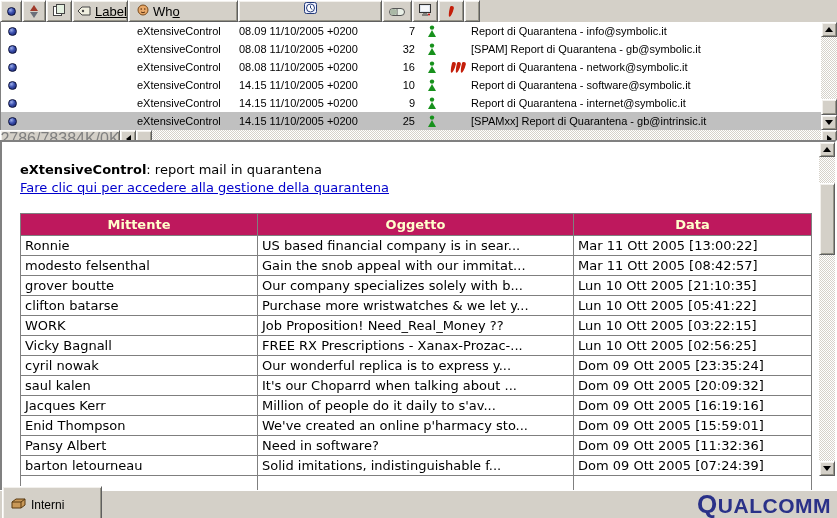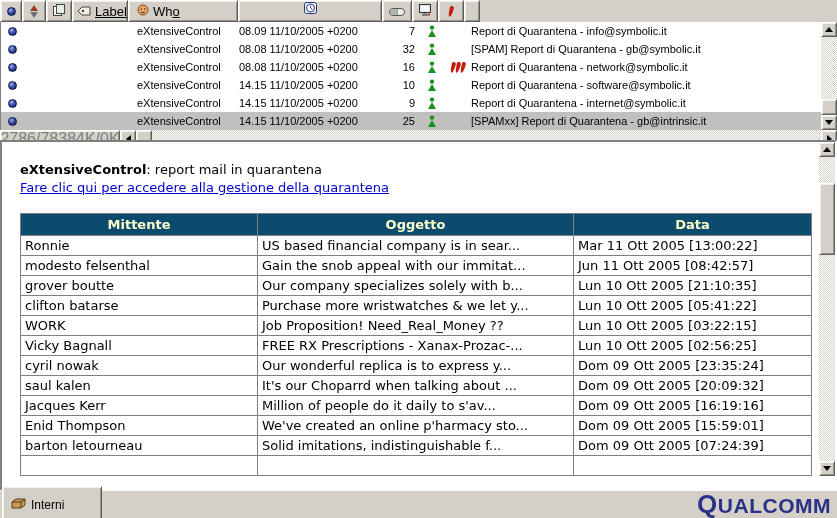--- a/index.html
+++ b/index.html
@@ -79,21 +79,21 @@
   .msg-panel {
     position:absolute; left:0; top:140px; width:837px; height:404px; background:#ffffff;
     border:2px solid; border-color:#808080 #ffffff #ffffff #808080;
   }
   .msg-content { position:absolute; left:0; top:0; right:16px; bottom:0; overflow:hidden;
     padding:20px 0 0 18px; font-family:"DejaVu Sans", sans-serif; font-size:13px; color:#000; }
   .msg-intro { margin-bottom:3px; }
   .msg-link { color:#0000cc; text-decoration:underline; cursor:pointer; display:inline-block; margin-bottom:10px; }
   .q-table { border-collapse:collapse; table-layout:fixed; width:791px; font-size:13px; margin-top:8px; }
   .q-table col.c1{width:237px;} .q-table col.c2{width:316px;} .q-table col.c3{width:238px;}
-  .q-table th { background:#0c4a6e; color:#ffffcc; font-weight:bold; height:22px;
+  .q-table th { background:#be185d; color:#ffffcc; font-weight:bold; height:22px;
     border:1px solid #7f7f7f; font-size:13px; text-align:center; }
   .q-table td { border:1px solid #7f7f7f; height:20px; padding:0 4px;
     white-space:nowrap; overflow:hidden; background:#ffffff; }
   .msg-vscroll { right:0; top:0; height:334px; }
   .msg-thumb { top:26px; height:72px; }
 
   
   .tabbar { position:absolute; left:0; top:490px; width:837px; height:28px; background:#d4d0c8;
     border-top:1px solid #ffffff; display:flex; align-items:center; padding-left:2px; }
   .tab { height:22px; display:flex; align-items:center; gap:5px; padding:18px 8px;
@@ -358,21 +358,21 @@
       </thead>
       <tbody>
         <tr>
             <td>Ronnie</td>
             <td>US based financial company is in sear...</td>
             <td>Mar 11 Ott 2005 [13:00:22]</td>
           </tr>
         <tr>
             <td>modesto felsenthal</td>
             <td>Gain the snob appeal with our immitat...</td>
-            <td>Jun 11 Ott 2005 [08:42:57]</td>
+            <td>Mar 11 Ott 2005 [08:42:57]</td>
           </tr>
         <tr>
             <td>grover boutte</td>
             <td>Our company specializes solely with b...</td>
             <td>Lun 10 Ott 2005 [21:10:35]</td>
           </tr>
         <tr>
             <td>clifton batarse</td>
             <td>Purchase more wristwatches &amp; we let y...</td>
             <td>Lun 10 Ott 2005 [05:41:22]</td>
@@ -399,20 +399,25 @@
           </tr>
         <tr>
             <td>Jacques Kerr</td>
             <td>Million of people do it daily to s'av...</td>
             <td>Dom 09 Ott 2005 [16:19:16]</td>
           </tr>
         <tr>
             <td>Enid Thompson</td>
             <td>We've created an online p'harmacy sto...</td>
             <td>Dom 09 Ott 2005 [15:59:01]</td>
+          </tr>
+        <tr>
+            <td>Pansy Albert</td>
+            <td>Need in software?</td>
+            <td>Dom 09 Ott 2005 [11:32:36]</td>
           </tr>
         <tr>
             <td>barton letourneau</td>
             <td>Solid imitations, indistinguishable f...</td>
             <td>Dom 09 Ott 2005 [07:24:39]</td>
           </tr>
         <tr>
             <td></td>
             <td></td>
             <td></td>

